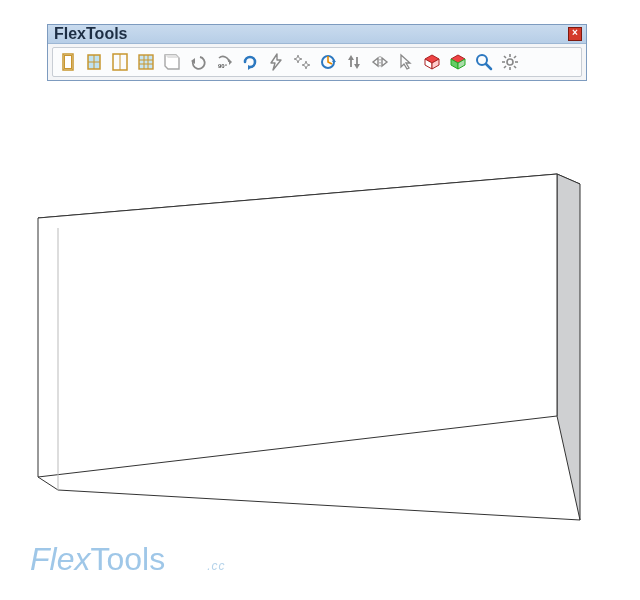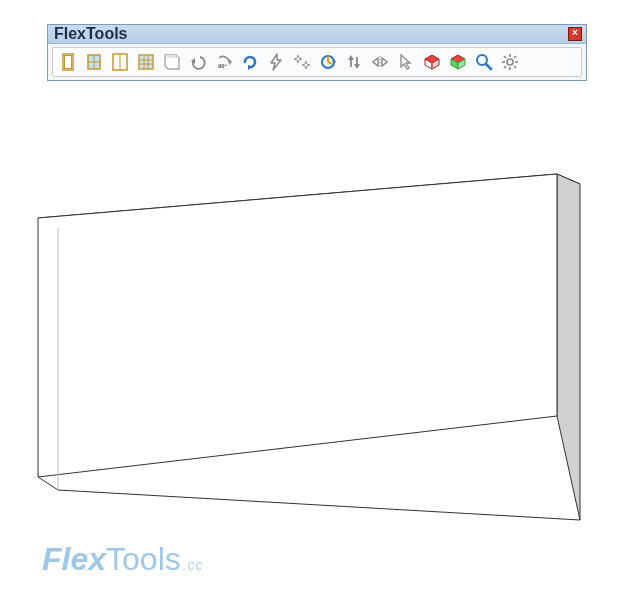--- a/index.html
+++ b/index.html
@@ -81,23 +81,23 @@
   .watermark {
     position: absolute;
     left: 30px;
     bottom: 22px;
     font-family: Arial, Helvetica, sans-serif;
     color: #9fc7e8;
     font-size: 32px;
     letter-spacing: 0px;
     user-select: none;
   }
-  .watermark .wm-bold { font-weight: 700; font-style: italic; margin-left: 12px; }
+  .watermark .wm-bold { font-weight: 400; font-style: italic; }
   .watermark .wm-light { font-weight: 400; }
-  .watermark .wm-cc { font-size: 14px; font-weight: 400; font-style: italic; letter-spacing: 1px; padding-left: 2px; color: #b5d3ea; }
+  .watermark .wm-cc { font-size: 12px; font-weight: 400; font-style: italic; letter-spacing: 1px; padding-left: 2px; color: #b5d3ea; margin-left: 40px; }
 </style>
 </head>
 <body>
 
 <div class="tool-window">
   <div class="titlebar">
     <span class="titlebar-title">FlexTools</span>
     <div class="close-btn">×</div>
   </div>
   <div class="toolbar-body">

